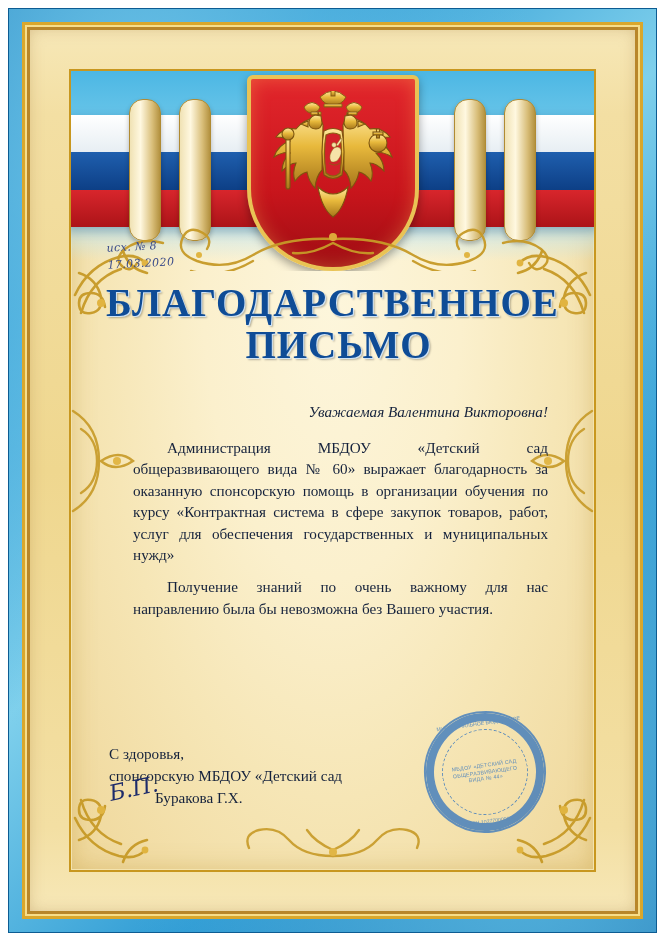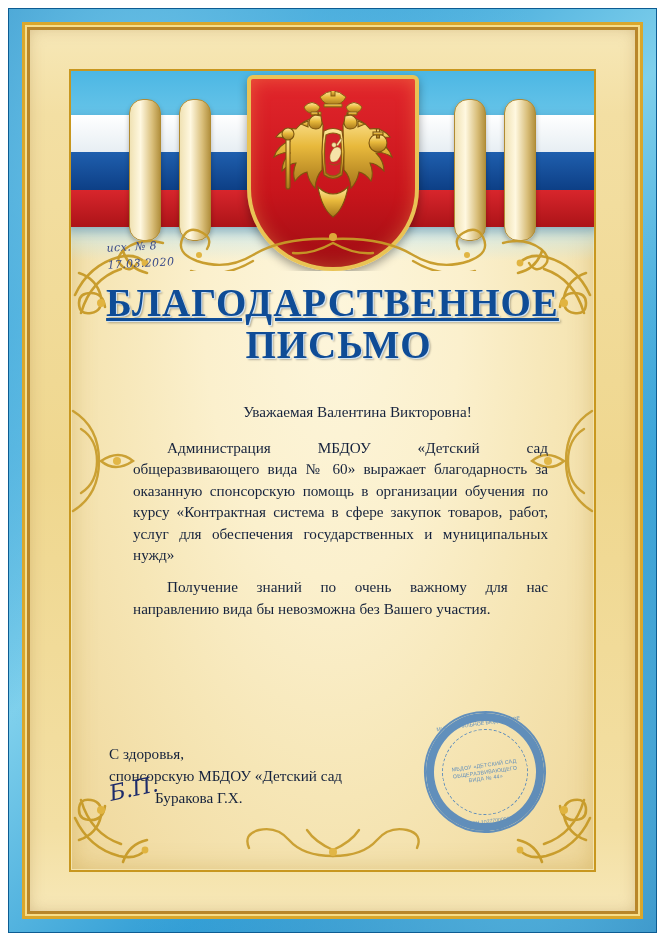--- a/index.html
+++ b/index.html
@@ -200,40 +200,41 @@
   .title-line1, .title-line2 {
     font-family: "Liberation Serif", serif;
     font-weight: bold;
     color: #0f4c96;
     letter-spacing: 1px;
     text-shadow:
       1px 1px 0 #cfe3f5,
       2px 2px 2px rgba(0,0,0,.28);
     line-height: 1.02;
   }
-  .title-line1 { font-size: 39px; text-decoration: underline; }
+  .title-line1 { font-size: 39px; }
   .title-line2 { font-size: 39px; margin-top: 2px; margin-left: 12px; }
 
   
   .body-text {
     position: absolute;
     left: 62px;
     right: 46px;
     top: 330px;
     font-size: 15.2px;
     color: #15223c;
     line-height: 1.42;
     text-align: justify;
   }
   .body-text p { margin: 0 0 10px 0; }
   .body-text p.ind { text-indent: 34px; }
   .salutation {
-    text-align: center;
+    text-align: right;
     text-indent: 34px;
     margin-bottom: 14px !important;
+    font-style: italic;
   }
 
   
   .sign-block {
     position: absolute;
     left: 38px;
     right: 46px;
     top: 672px;
     font-size: 15.2px;
     color: #15223c;
@@ -476,21 +477,21 @@
       </div>
 
       <div class="title-block">
         <div class="title-line1">БЛАГОДАРСТВЕННОЕ</div>
         <div class="title-line2">ПИСЬМО</div>
       </div>
 
       <div class="body-text">
         <p class="salutation">Уважаемая Валентина Викторовна!</p>
         <p class="ind">Администрация МБДОУ «Детский сад общеразвивающего вида № 60» выражает благодарность за оказанную спонсорскую помощь в организации обучения по курсу «Контрактная система в сфере закупок товаров, работ, услуг для обеспечения государственных и муниципальных нужд»</p>
-        <p class="ind">Получение знаний по очень важному для нас направлению вида бы невозможна без Вашего участия.</p>
+        <p class="ind">Получение знаний по очень важному для нас направлению была бы невозможна без Вашего участия.</p>
       </div>
 
       <div class="sign-block">
         <div class="row">С здоровья,</div>
         <div class="row">спонсорскую МБДОУ «Детский сад</div>
         <div class="row">
           <span class="sign-name">
             <span class="handsign">Б.П.</span>
             <span>Буракова Г.Х.</span>
           </span>

